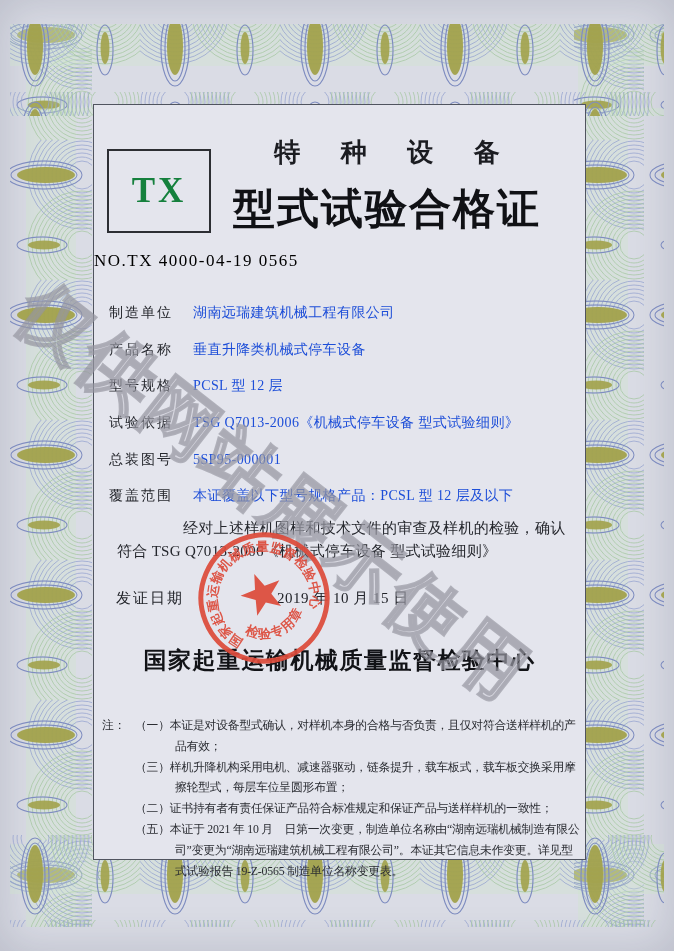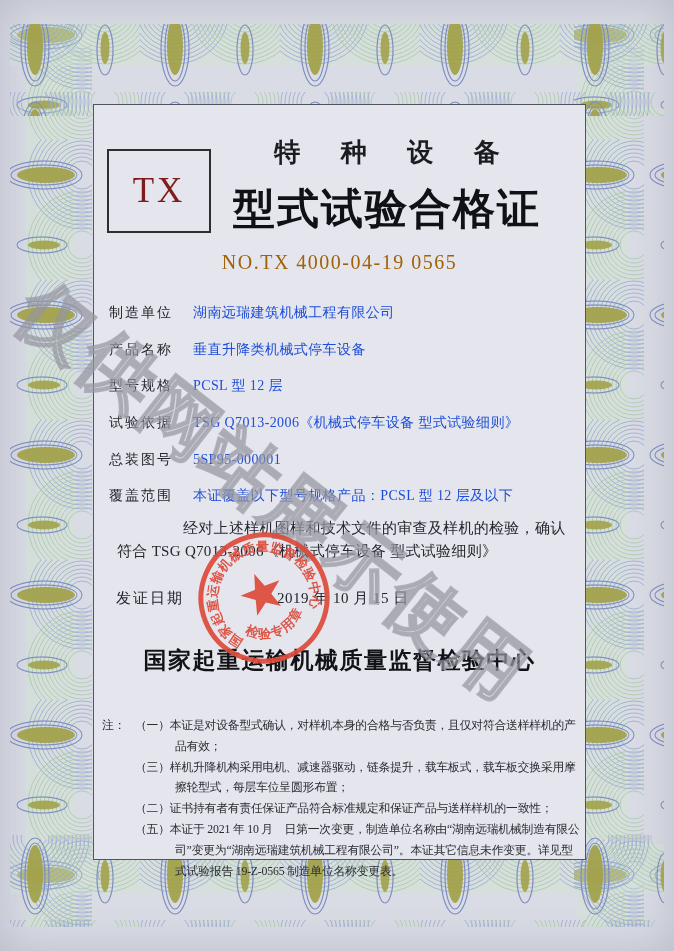--- a/index.html
+++ b/index.html
@@ -22,27 +22,27 @@
   }
   
   .panel{
     position:absolute;left:93px;top:104px;width:493px;height:756px;
     background:#e4e5ed;border:1.5px solid #50545f;box-sizing:border-box;
     z-index:2;
   }
   .tx-box{
     position:absolute;left:13px;top:44px;width:100px;height:80px;
     border:2px solid #2c2e33;display:flex;align-items:center;justify-content:center;
-    font-size:35px;font-weight:normal;letter-spacing:3px;color:#7f1d1d;
+    font-size:35px;font-weight:bold;letter-spacing:3px;color:#15803d;
   }
   .titles{position:absolute;left:112px;top:30px;width:362px;text-align:center;}
   .title-small{font-size:26px;font-weight:600;letter-spacing:17px;text-indent:17px;color:#1b1c21;}
   .title-main{font-size:42px;font-weight:bold;letter-spacing:2px;margin-top:11px;color:#101115;}
-  .cert-no{position:absolute;left:0;top:146px;width:100%;text-align:center;
-    font-size:20px;letter-spacing:1.5px;color:#a16207;}
+  .cert-no{position:absolute;left:0;top:146px;width:100%;
+    font-size:17px;letter-spacing:1.5px;color:#000000;}
   .fields{position:absolute;left:15px;top:190px;right:8px;}
   .frow{display:flex;align-items:center;height:36.6px;font-size:14px;}
   .flabel{width:72px;letter-spacing:2px;flex:none;color:#25272d;}
   .fvalue{margin-left:12px;letter-spacing:.4px;white-space:nowrap;color:#1d4ed8;}
   .confirm{
     position:absolute;left:23px;top:412px;width:450px;
     font-size:15px;line-height:22.5px;text-indent:66px;letter-spacing:.3px;color:#25272d;
   }
   .date-row{position:absolute;left:22px;top:484px;display:flex;font-size:15px;gap:37px;}
   .date-label{letter-spacing:2px;}

